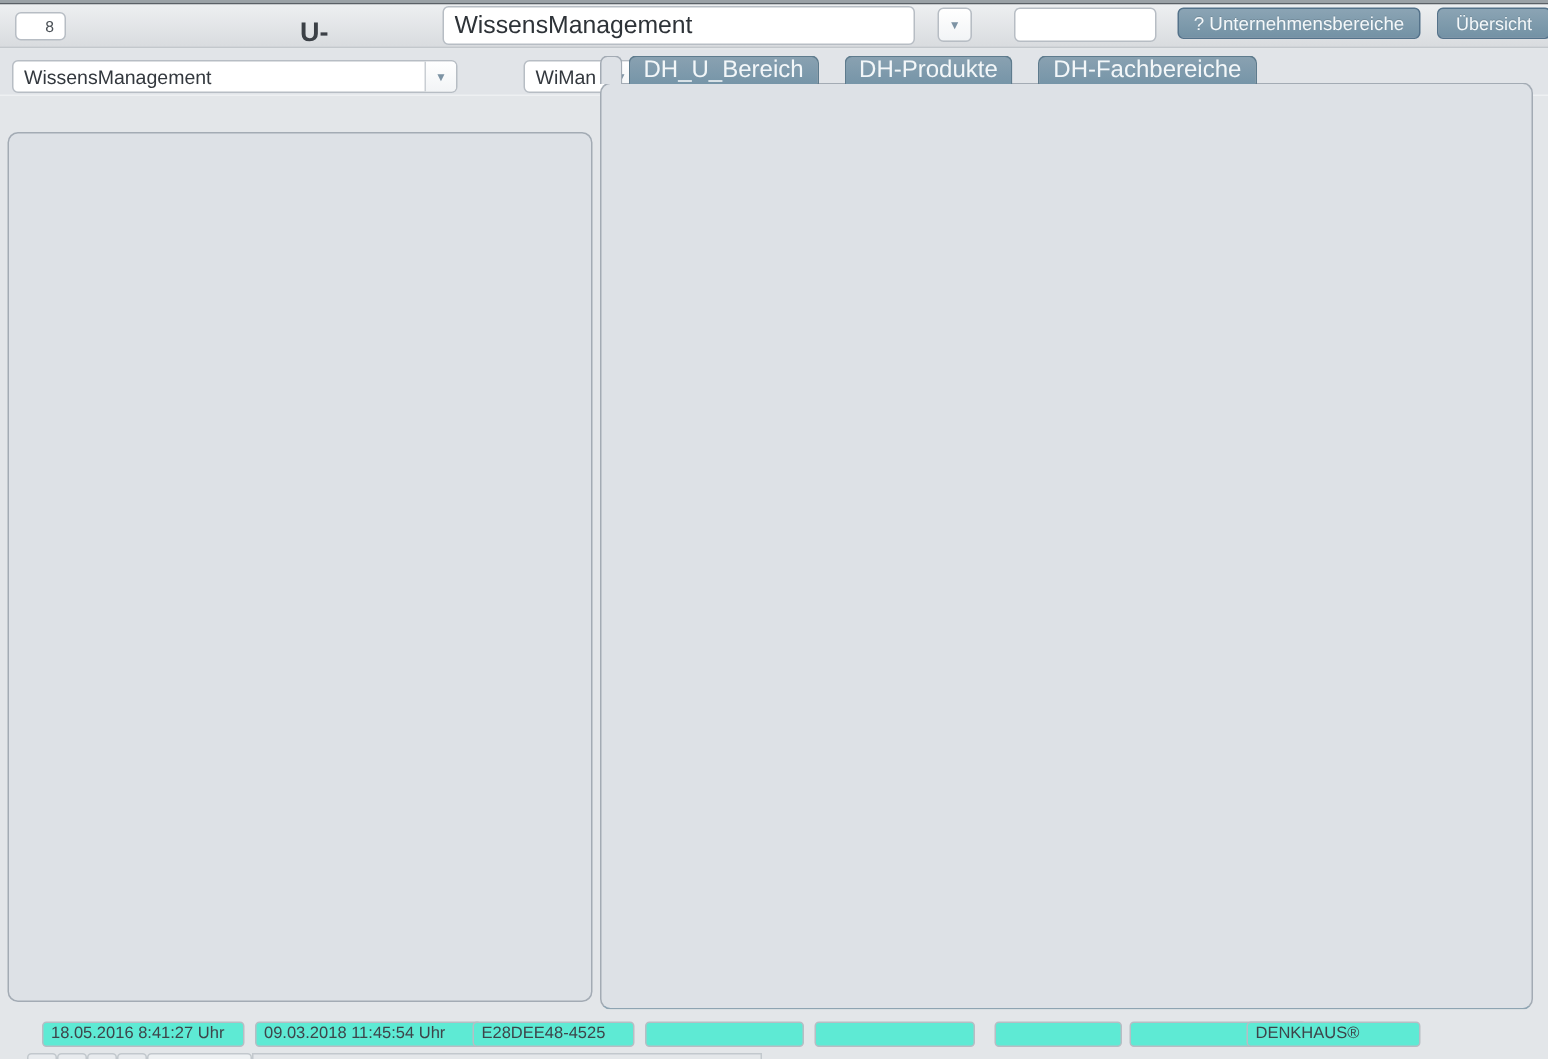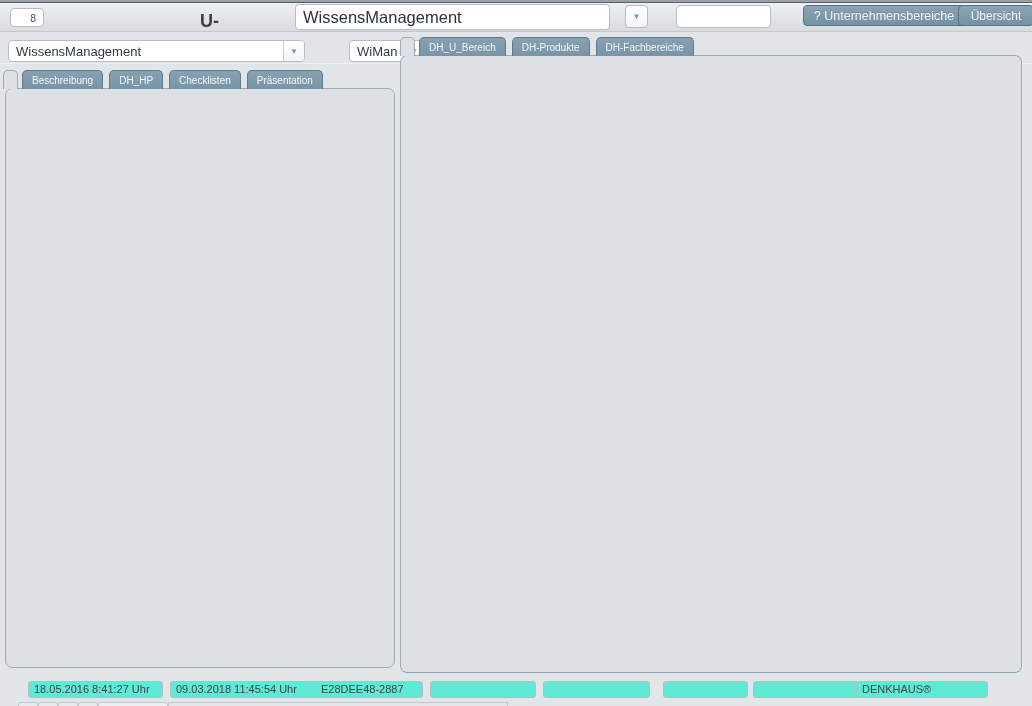--- a/index.html
+++ b/index.html
@@ -50,21 +50,21 @@
     font-family:"Liberation Sans", sans-serif; font-size:13px; padding:0 6px; outline:none;
   }
   .steel-btn {
     position:absolute; height:21px; top:2px;
     background:linear-gradient(#8ba4b4,#7392a5);
     border:1px solid #54728a; border-radius:4px;
     color:#f4f8fa; font-size:12.5px;
     display:flex; align-items:center; justify-content:center;
     text-shadow:0 -1px 0 rgba(0,0,0,0.12);
   }
-  .btn-unternehmensbereiche { left:803px; width:162px; }
+  .btn-unternehmensbereiche { left:785px; width:162px; }
   .btn-uebersicht { left:958px; width:76px; font-size:12px; }
 
   
   .row2 {
     position:absolute; left:0; top:33px; width:1032px; height:31px;
     background:#e1e4e8; border-bottom:1px solid #eef0f2;
   }
   .combo {
     position:absolute; top:7px; height:22px;
     background:#ffffff; border:1px solid #b7bdc4; border-radius:4px;
@@ -78,25 +78,25 @@
   }
   .combo-arrow {
     width:21px; border-left:1px solid #c9ced3;
     display:flex; align-items:center; justify-content:center;
     font-size:8px; color:#7d93a4; background:linear-gradient(#ffffff,#f2f4f6);
   }
 
   
   .tab {
     height:19px; display:inline-flex; align-items:center;
-    padding:0 9px; margin-right:6px;
+    padding:0 9px; margin-right:17px;
     background:linear-gradient(#89a1b1,#7695a8);
     border:1px solid #5e7b8d; border-bottom:none;
     border-radius:5px 5px 0 0;
-    color:#f3f7f9; font-size:10px; white-space:nowrap;
+    color:#f3f7f9; font-size:16px; white-space:nowrap;
   }
   .tab-stub {
     width:15px; height:19px; display:inline-block; margin-right:4px;
     background:#dde1e6; border:1px solid #a3abb4; border-bottom:none;
     border-radius:5px 5px 0 0;
   }
   .left-tabbar  { position:absolute; left:3px;   top:70px; z-index:3; display:flex; align-items:flex-end; }
   .right-tabbar { position:absolute; left:400px; top:37px; z-index:3; display:flex; align-items:flex-end; }
 
   
@@ -114,21 +114,21 @@
     font-size:11px; color:#3e444a; padding:1px 0 0 5px;
     white-space:nowrap; overflow:hidden;
   }
   .sf-1 { left:28px;  width:135px; }
   .sf-2 { left:170px; width:151px; }
   .sf-3 { left:315px; width:108px; }
   .sf-4 { left:430px; width:106px; }
   .sf-5 { left:543px; width:107px; }
   .sf-6 { left:663px; width:85px;  }
   .sf-7 { left:753px; width:118px; }
-  .sf-8 { left:856px; width:132px; }
+  .sf-8 { left:831px; width:116px; }
 
   
   .cutoff-box {
     position:absolute; top:702px; height:12px;
     background:#e8ebee; border:1px solid #c2c8cd; border-radius:3px 3px 0 0;
   }
   .cb-1 { left:18px; width:20px; }
   .cb-2 { left:38px; width:20px; }
   .cb-3 { left:58px; width:20px; }
   .cb-4 { left:78px; width:20px; }
@@ -159,40 +159,33 @@
     <div class="combo combo-1">
       <div class="combo-text">WissensManagement</div>
       <div class="combo-arrow">▼</div>
     </div>
     <div class="combo combo-2">
       <div class="combo-text">WiMan</div>
       <div class="combo-arrow">▼</div>
     </div>
   </div>
 
-  <div class="left-tabbar">
-    <div class="tab-stub"></div>
-    <div class="tab">Beschreibung</div>
-    <div class="tab">DH_HP</div>
-    <div class="tab">Checklisten</div>
-    <div class="tab">Präsentation</div>
-  </div>
   <div class="panel left-panel"></div>
 
   <div class="right-tabbar">
     <div class="tab-stub"></div>
     <div class="tab">DH_U_Bereich</div>
     <div class="tab">DH-Produkte</div>
     <div class="tab">DH-Fachbereiche</div>
   </div>
   <div class="panel right-panel"></div>
 
   <div class="status-field sf-1">18.05.2016 8:41:27 Uhr</div>
   <div class="status-field sf-2">09.03.2018 11:45:54 Uhr</div>
-  <div class="status-field sf-3">E28DEE48-2887</div>
+  <div class="status-field sf-3">E28DEE48-4525</div>
   <div class="status-field sf-4"></div>
   <div class="status-field sf-5"></div>
   <div class="status-field sf-6"></div>
   <div class="status-field sf-7"></div>
   <div class="status-field sf-8">DENKHAUS®</div>
 
   <div class="cutoff-box cb-1"></div>
   <div class="cutoff-box cb-2"></div>
   <div class="cutoff-box cb-3"></div>
   <div class="cutoff-box cb-4"></div>

